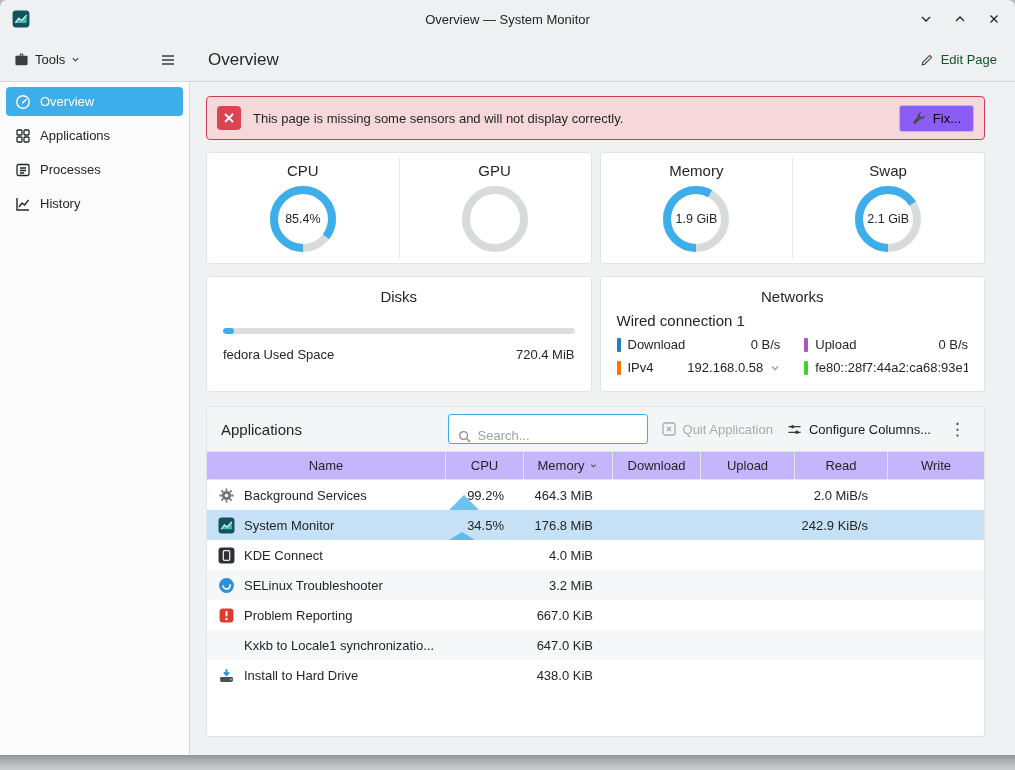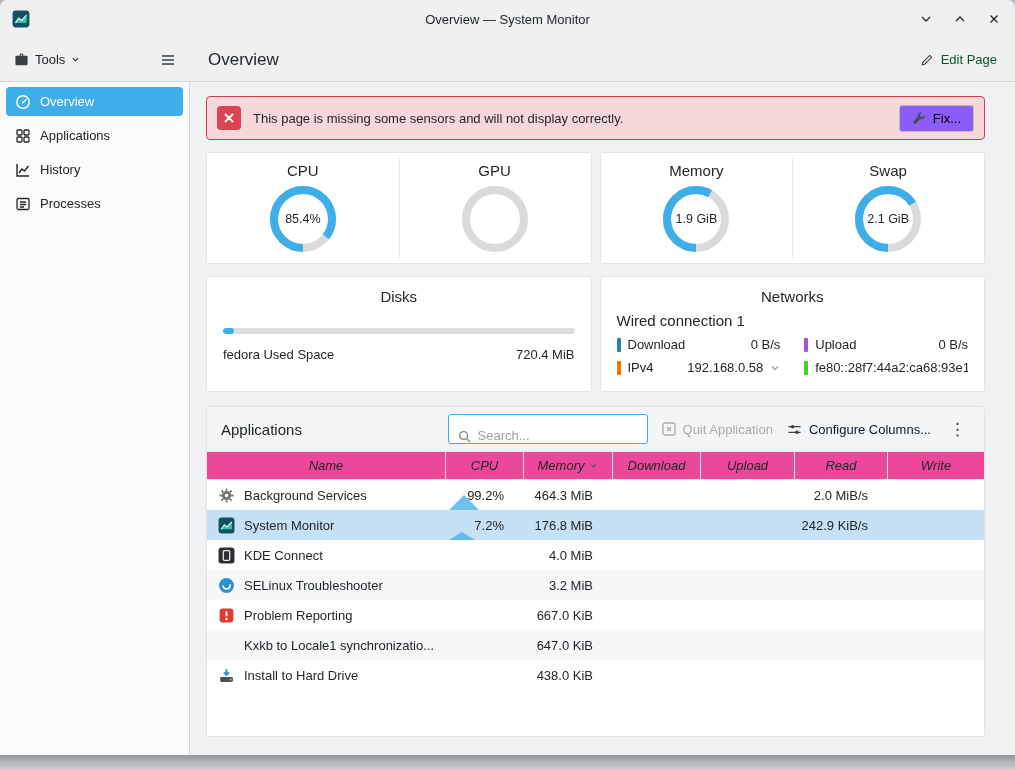--- a/index.html
+++ b/index.html
@@ -75,21 +75,21 @@
   .apps-panel { flex:1; display:flex; flex-direction:column; background:#fff; border:1px solid #e2e3e5; border-radius:3px; min-height:0; overflow:hidden; }
   .apps-header { flex:0 0 45px; display:flex; align-items:center; padding:0 14px; background:#f4f5f6; border-bottom:1px solid #e2e3e5; gap:14px; }
   .apps-title { font-size:15px; }
   .search-box { margin-left:auto; width:200px; height:30px; background:#fff; border:1px solid #3daee9; border-radius:3px; display:flex; align-items:flex-end; gap:7px; padding:0 9px; }
   .search-box input { border:none; outline:none; flex:1; font:inherit; min-width:0; color:#232629; }
   .search-box input::placeholder { color:#9da0a2; }
   .flat-btn { display:flex; align-items:center; gap:7px; background:none; border:none; font:inherit; color:#0f172a; cursor:pointer; }
   .flat-btn.disabled { color:#a9abad; cursor:default; }
   .overflow-btn { background:none; border:none; font-size:17px; color:#3b3e40; padding:0 4px; cursor:pointer; }
   
-  .thead { flex:0 0 28px; display:flex; background:#ec4899; border-bottom:1px solid #e2e3e5;font-style:italic; }
+  .thead { flex:0 0 28px; display:flex; background:#c4b5fd; border-bottom:1px solid #e2e3e5; }
   .th { display:flex; align-items:center; justify-content:center; gap:5px; cursor:pointer; }
   .th:not(:last-child) { border-right:1px solid #e4e5e7; }
   .c-name{ width:239px; } .c-cpu{ width:78px; } .c-mem{ width:89px; }
   .c-dl{ width:88px; } .c-ul{ width:94px; } .c-rd{ width:93px; } .c-wr{ flex:1; }
   .tbody { display:flex; flex-direction:column; }
   .trow { display:flex; flex:0 0 30px; height:30px; align-items:center; cursor:pointer; }
   .trow:nth-child(even) { background:#f6f7f8; }
   .trow.selected { background:#c6e1f5; }
   .cell { display:flex; align-items:center; height:100%; overflow:hidden; }
   .cell.name { padding-left:11px; gap:9px; white-space:nowrap; }
@@ -188,35 +188,35 @@
               <rect x="2" y="2" width="5" height="5" rx="1"></rect>
               <rect x="9" y="2" width="5" height="5" rx="1"></rect>
               <rect x="2" y="9" width="5" height="5" rx="1"></rect>
               <rect x="9" y="9" width="5" height="5" rx="1"></rect>
             </svg>
         </span>
         <span>Applications</span>
       </div>
       <div class="side-item">
         <span class="side-icon">
+          <svg viewBox="0 0 16 16" fill="none" stroke="currentColor" stroke-width="1.3">
+              <rect x="2" y="2.5" width="12" height="11" rx="1.5"></rect>
+              <path d="M5 6h6M5 8.5h6M5 11h4"></path>
+            </svg>
+        </span>
+        <span>Processes</span>
+      </div>
+      <div class="side-item">
+        <span class="side-icon">
           <svg viewBox="0 0 16 16" fill="none" stroke="currentColor" stroke-width="1.4">
               <path d="M2 2v12h12"></path>
               <path d="M4 11l3-4 2.5 2L13.5 4"></path>
             </svg>
         </span>
         <span>History</span>
-      </div>
-      <div class="side-item">
-        <span class="side-icon">
-          <svg viewBox="0 0 16 16" fill="none" stroke="currentColor" stroke-width="1.3">
-              <rect x="2" y="2.5" width="12" height="11" rx="1.5"></rect>
-              <path d="M5 6h6M5 8.5h6M5 11h4"></path>
-            </svg>
-        </span>
-        <span>Processes</span>
       </div>
     </nav>
 
     <main class="content">
 
       <div class="banner">
         <div class="banner-icon">
           <svg width="12" height="12" viewBox="0 0 12 12">
               <path d="M2 2l8 8M10 2l-8 8" stroke="#fff" stroke-width="1.8"></path>
             </svg>
@@ -403,21 +403,21 @@
                 <svg viewBox="0 0 16 16">
                     <rect x="0.5" y="0.5" width="15" height="15" rx="3" fill="#14525f"></rect>
                     <path d="M3 11.5l3-4.2 2.5 2L13 4.5v7H3z" fill="#46c8b2" opacity="0.9"></path>
                     <path d="M3 11.5l3-4.2 2.5 2L13 4.5" fill="none" stroke="#eaf8f5" stroke-width="1.1"></path>
                   </svg>
               </span>
               <span>System Monitor</span>
             </div>
             <div class="cell num cpu-cell c-cpu">
               <div class="spark small"></div>
-              <span>7.2%</span>
+              <span>34.5%</span>
             </div>
             <div class="cell num c-mem">176.8 MiB</div>
             <div class="cell num c-dl"></div>
             <div class="cell num c-ul"></div>
             <div class="cell num c-rd">242.9 KiB/s</div>
             <div class="cell num c-wr"></div>
           </div>
 
           <div class="trow">
             <div class="cell name c-name">

